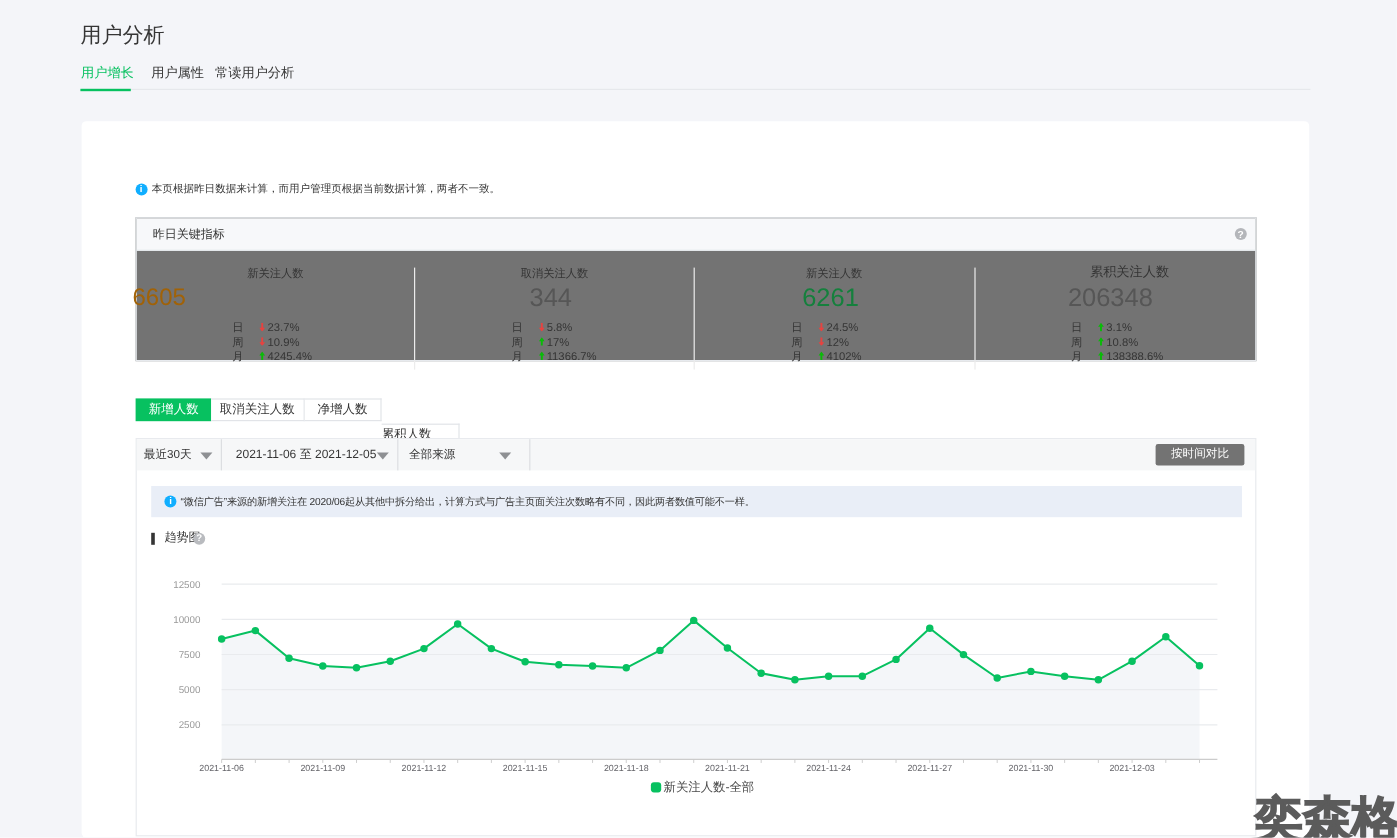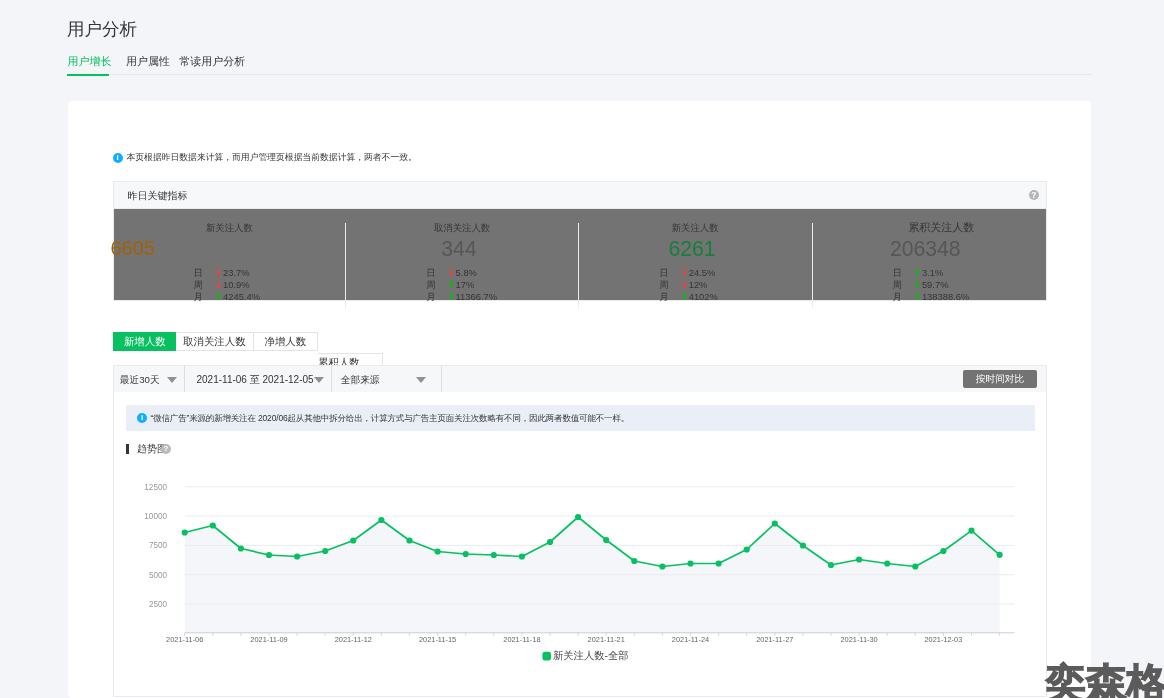--- a/index.html
+++ b/index.html
@@ -143,21 +143,21 @@
         </span>
         <span class="abs" style="left:29.4px;">3.1%</span>
       </div>
       <div style="position:relative;height:12.2px;font-size:9.4px;line-height:12.2px;">
         <span class="abs" style="left:0;">周</span>
         <span class="abs" style="left:22.6px;top:2px;">
           <svg width="5" height="7.5" style="vertical-align:-1px">
             <path d="M2.5 0 L4.9 3.3 L3.3 3.3 L3.3 7.5 L1.7 7.5 L1.7 3.3 L0.1 3.3 Z" fill="#09bb07"></path>
           </svg>
         </span>
-        <span class="abs" style="left:29.4px;">59.7%</span>
+        <span class="abs" style="left:29.4px;">10.8%</span>
       </div>
       <div style="position:relative;height:12.2px;font-size:9.4px;line-height:12.2px;">
         <span class="abs" style="left:0;">月</span>
         <span class="abs" style="left:22.6px;top:2px;">
           <svg width="5" height="7.5" style="vertical-align:-1px">
             <path d="M2.5 0 L4.9 3.3 L3.3 3.3 L3.3 7.5 L1.7 7.5 L1.7 3.3 L0.1 3.3 Z" fill="#09bb07"></path>
           </svg>
         </span>
         <span class="abs" style="left:29.4px;">138388.6%</span>
       </div>

